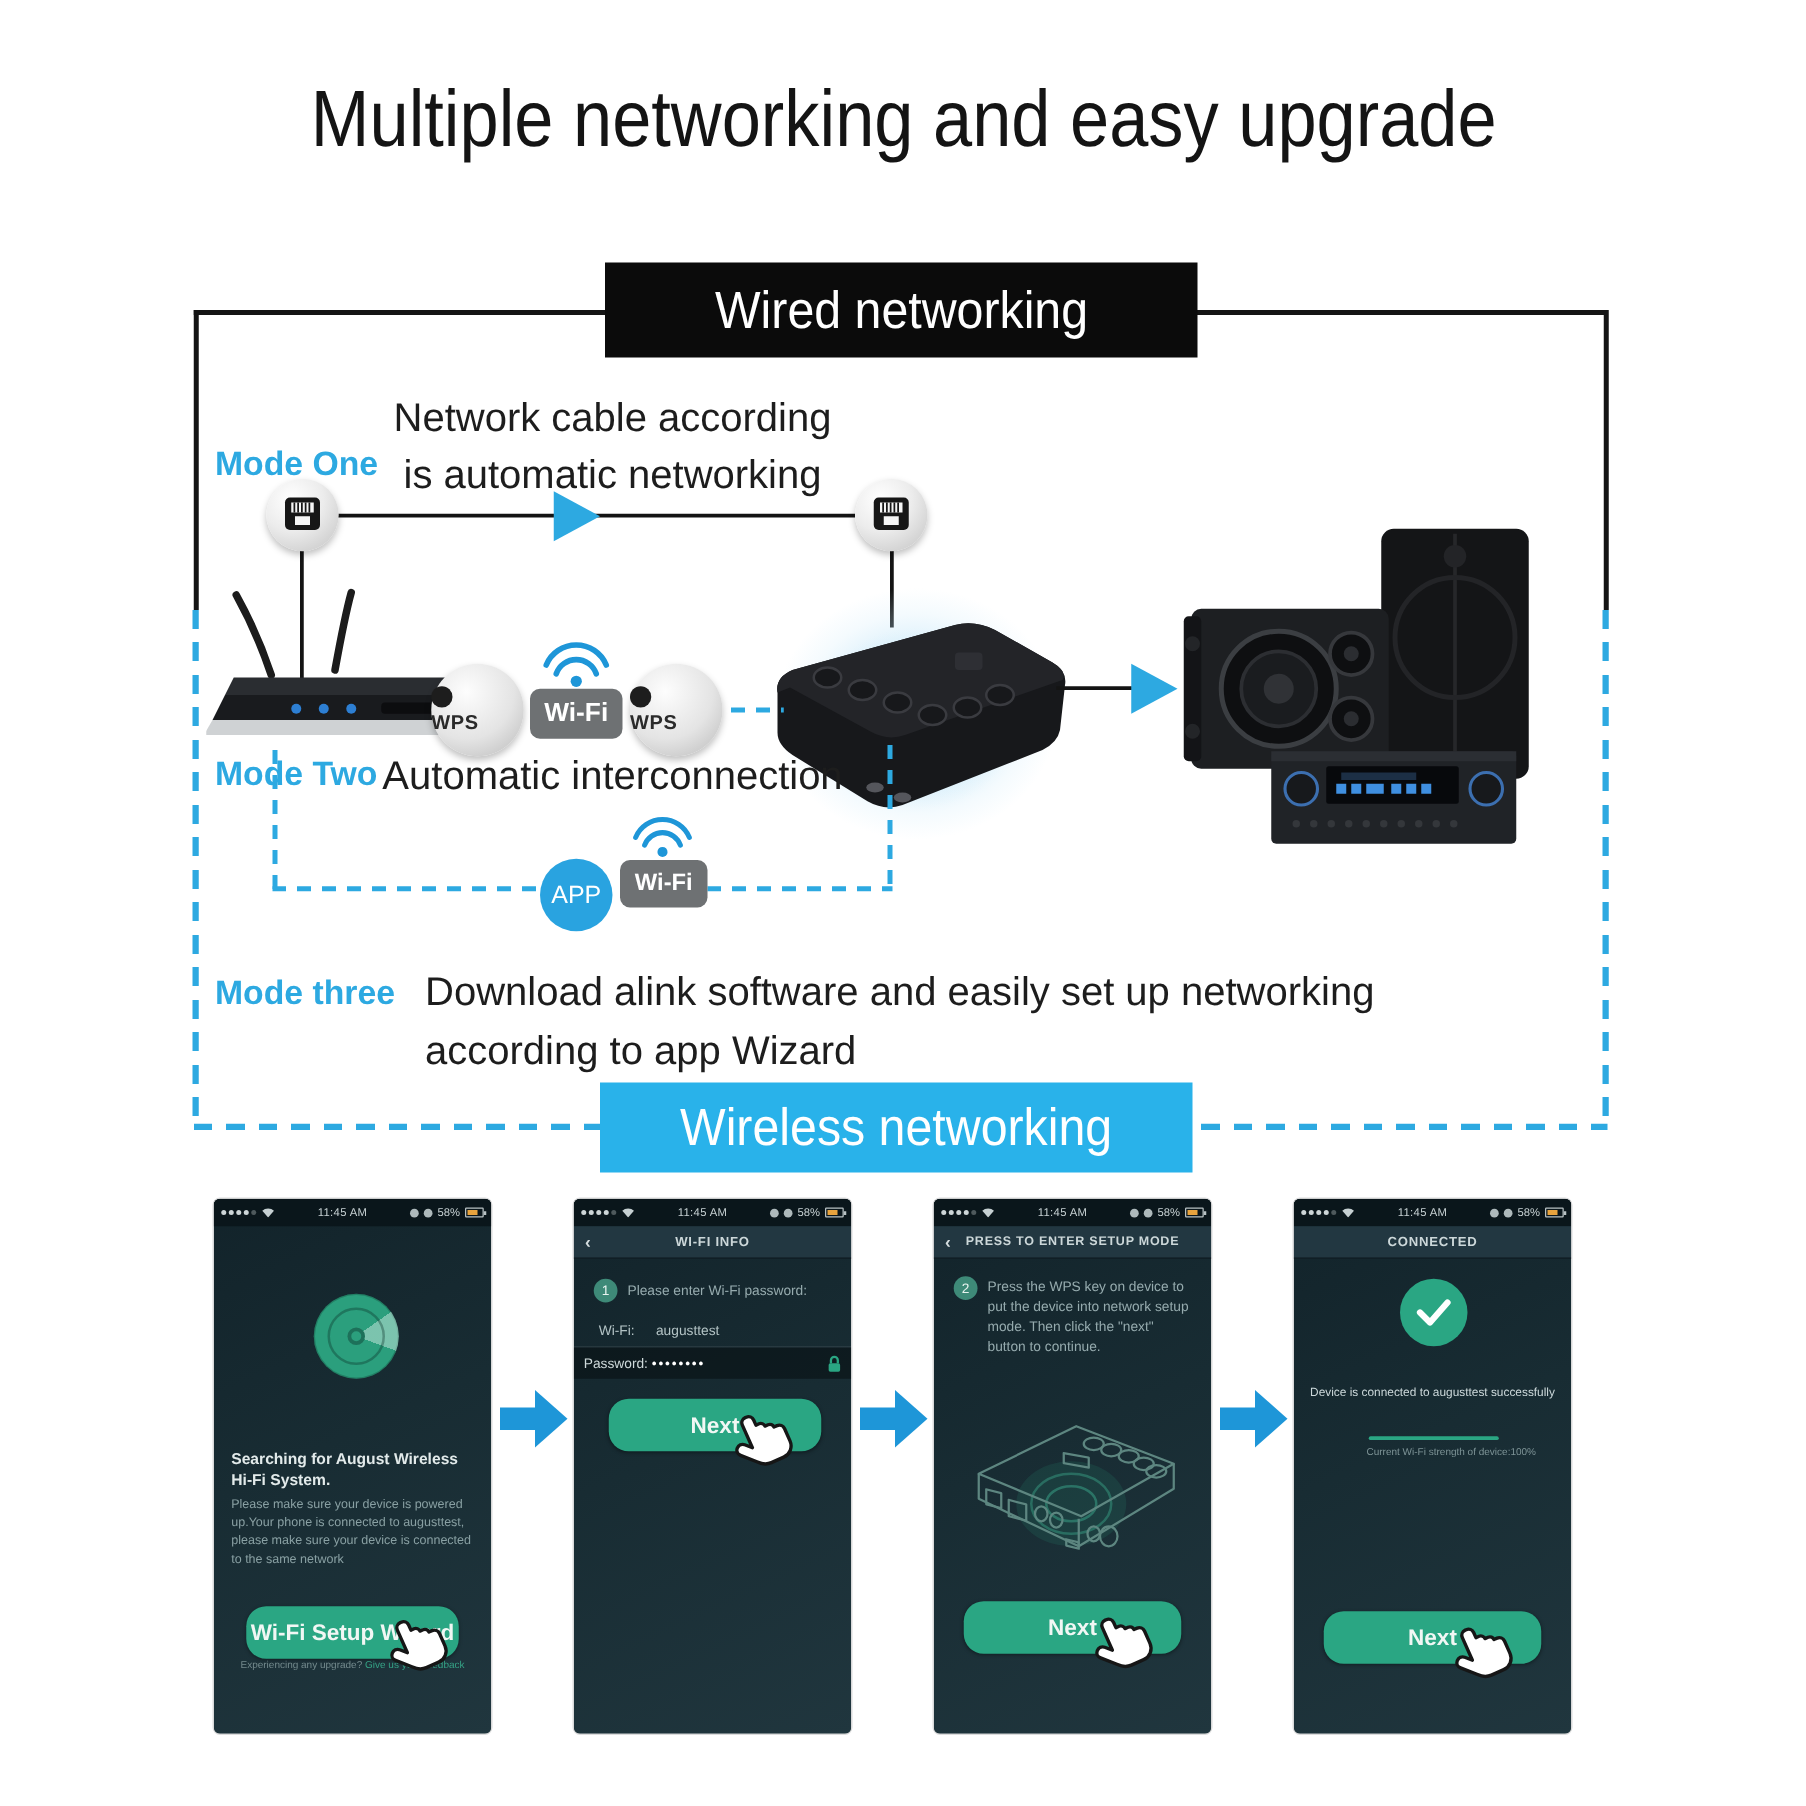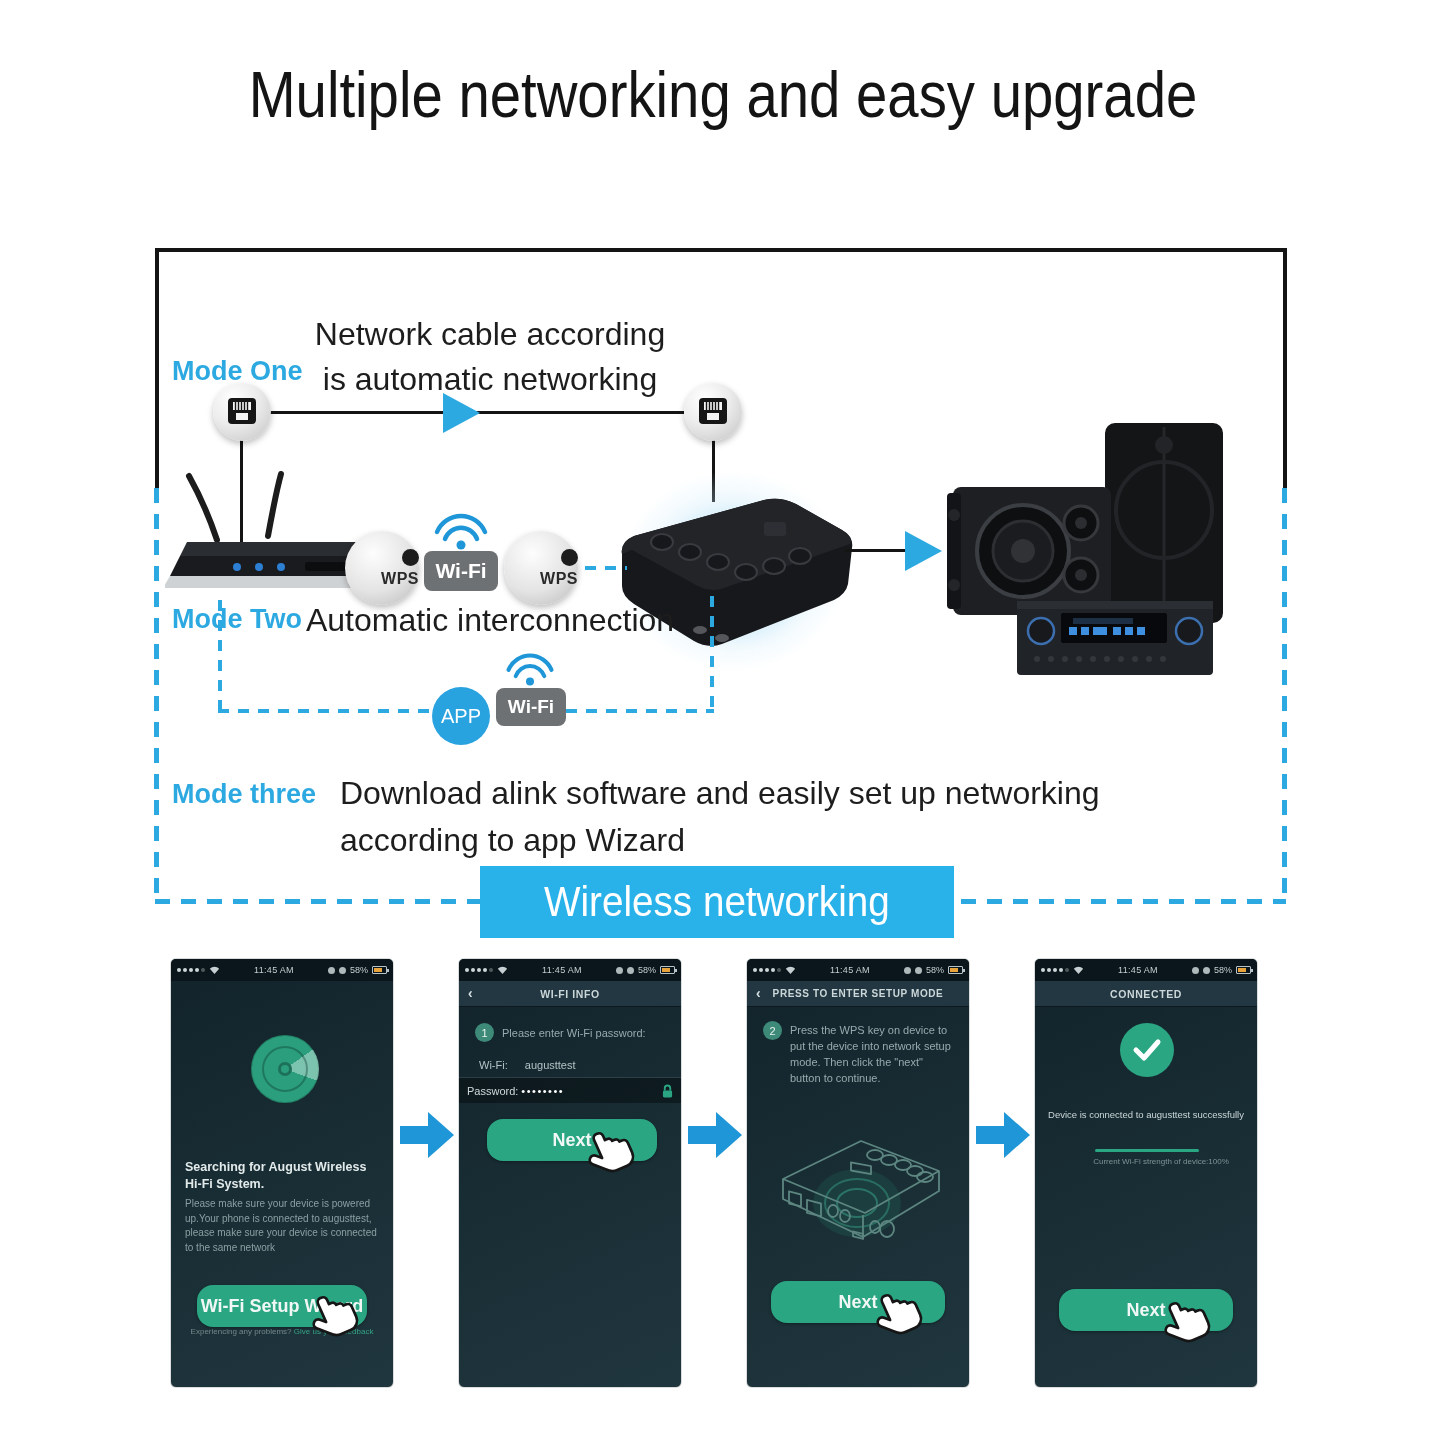--- a/index.html
+++ b/index.html
@@ -32,21 +32,21 @@
   .arrow-right { width:0; height:0; border-top:20px solid transparent; border-bottom:20px solid transparent; border-left:37px solid #2da9e1; }
   .arrow-down-sm { width:0; height:0; border-left:10px solid transparent; border-right:10px solid transparent; border-top:15px solid #2da9e1; }
 
   
   .block-arrow { width:56px; height:46px; }
   .block-arrow .bar { position:absolute; left:0; top:14px; width:28px; height:18px; background:#1e96d8; }
   .block-arrow .head { position:absolute; left:28px; top:0; width:0; height:0; border-top:23px solid transparent; border-bottom:23px solid transparent; border-left:26px solid #1e96d8; }
 
   
   .eth-icon { width:58px; height:58px; border-radius:50%; background:radial-gradient(circle at 35% 28%,#ffffff 0%,#ececec 45%,#c2c2c2 100%); box-shadow:0 3px 6px rgba(0,0,0,.25); display:flex; align-items:center; justify-content:center; z-index:2; }
-  .wps-btn { width:74px; height:74px; border-radius:50%; background:radial-gradient(circle at 38% 30%,#fdfdfd 0%,#e4e4e4 55%,#b9b9b9 100%); box-shadow:0 3px 6px rgba(0,0,0,.25); z-index:2; display:flex; flex-direction:column; align-items:flex-end; justify-content:center; gap:4px; }
+  .wps-btn { width:74px; height:74px; border-radius:50%; background:radial-gradient(circle at 38% 30%,#fdfdfd 0%,#e4e4e4 55%,#b9b9b9 100%); box-shadow:0 3px 6px rgba(0,0,0,.25); z-index:2; display:flex; flex-direction:column; align-items:flex-start; justify-content:center; gap:4px; }
   .wps-dot { width:17px; height:17px; border-radius:50%; background:#1d1d1d; }
   .wps-text { font-size:16px; font-weight:700; color:#2a2a2a; letter-spacing:.5px; }
   .wifi-badge { background:#6e7173; border-radius:8px; color:#fff; font-weight:700; display:flex; align-items:center; justify-content:center; z-index:2; }
   .app-circle { width:58px; height:58px; border-radius:50%; background:#29a3e0; color:#fff; font-size:20px; font-weight:400; display:flex; align-items:center; justify-content:center; z-index:2; }
   .glow { border-radius:50%; background:radial-gradient(closest-side, rgba(140,205,242,.65) 0%, rgba(175,222,246,.38) 45%, rgba(205,235,250,.22) 62%, rgba(255,255,255,0) 78%); }
 
   
   .phone { width:224px; height:430px; top:958px; border:1px solid #dcdcdc; border-radius:6px; overflow:hidden; background:linear-gradient(155deg,#12232a 0%,#182c33 45%,#20363e 100%); }
   .statusbar { position:absolute; top:0; left:0; right:0; height:22px; background:#0a161b; display:flex; align-items:center; padding:0 6px; gap:4px; color:#c6d0d2; font-size:9px; }
   .sig-dots { display:flex; gap:2px; align-items:center; }
@@ -79,20 +79,23 @@
 
   <div class="abs" id="main-title"><span>Multiple networking and easy upgrade</span></div>
 
   <div class="abs bline-h" style="left:155px;top:248px;width:1131px;"></div>
   <div class="abs bline-v" style="left:155px;top:248px;height:240px;"></div>
   <div class="abs bline-v" style="left:1283px;top:248px;height:240px;"></div>
   <div class="abs dash-v" style="left:154px;top:488px;height:416px;"></div>
   <div class="abs dash-v" style="left:1282px;top:488px;height:416px;"></div>
   <div class="abs dash-h" style="left:155px;top:899px;width:1131px;"></div>
 
+  <div class="abs banner" id="wired-banner">
+      <span>Wired networking</span>
+    </div>
   <div class="abs banner" id="wireless-banner">
       <span>Wireless networking</span>
     </div>
 
   <div class="abs mode-label" style="left:172px;top:356px;">Mode One</div>
   <div class="abs diagram-text center" style="left:290px;top:312px;width:400px;">
     <div>Network cable according</div>
     <div>is automatic networking</div>
   </div>
 
@@ -278,21 +281,21 @@
     </div>
     <div class="abs" style="left:14px;top:200px;right:14px;color:#e2eaea;font-size:12.5px;font-weight:600;line-height:1.35;">Searching for August Wireless Hi-Fi System.</div>
     <div class="abs" style="left:14px;top:238px;right:12px;color:#89a0a3;font-size:10px;line-height:1.45;">Please make sure your device is powered up.Your phone is connected to augusttest, please make sure your device is connected to the same network</div>
     <div class="pill-btn" style="left:26px;right:26px;top:326px;">Wi-Fi Setup Wizard</div>
     <div class="abs hand" style="left:140px;top:330px;">
       <svg width="54" height="58" viewBox="0 0 60 64">
           <path d="M22 4 c-2.8 0 -5 2.2 -5 5 v22 l-5.2 -5.2 c-2 -2 -5.2 -2 -7.2 0 c-2 2 -2 5.2 0 7.2 L16 44.5 C19 48 22.5 50 27 50 h12 c6.1 0 11 -4.9 11 -11 V27 c0 -2.8 -2.2 -5 -5 -5 h-3 c0 -2.2 -1.8 -4 -4 -4 h-3 c0 -2.2 -1.8 -4 -4 -4 h-3 V9 c0 -2.8 -2.2 -5 -5 -5 z" fill="#ffffff" stroke="#161616" stroke-width="3" stroke-linejoin="round"></path>
         </svg>
     </div>
     <div class="abs" style="left:0;right:0;top:368px;text-align:center;font-size:8px;color:#73898c;">
-      <span>Experiencing any problems?</span>
+      <span>Experiencing any upgrade?</span>
       <span style="color:#35a285;">Give us your feedback</span>
     </div>
   </div>
 
   <div class="abs block-arrow" style="left:400px;top:1112px;">
       <span class="bar"></span>
       <span class="head"></span>
     </div>
 
   <div class="abs phone" style="left:458px;">

